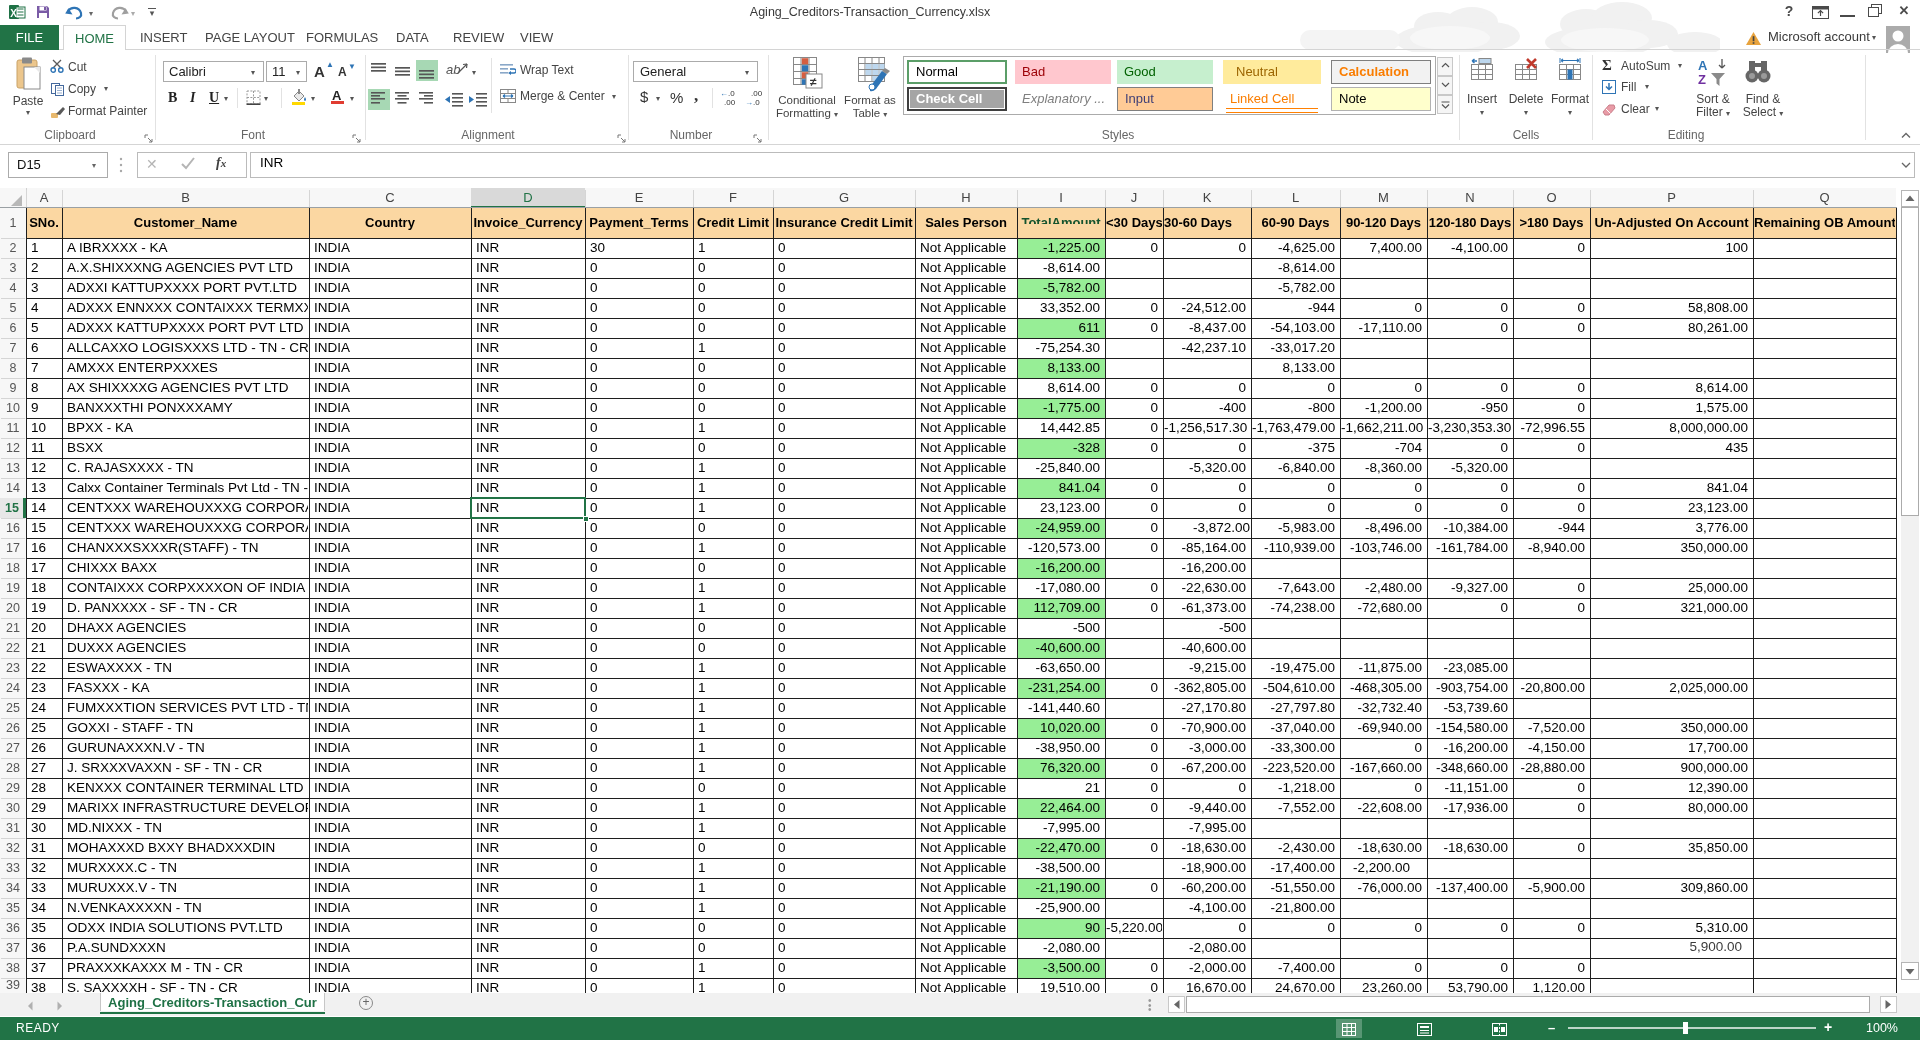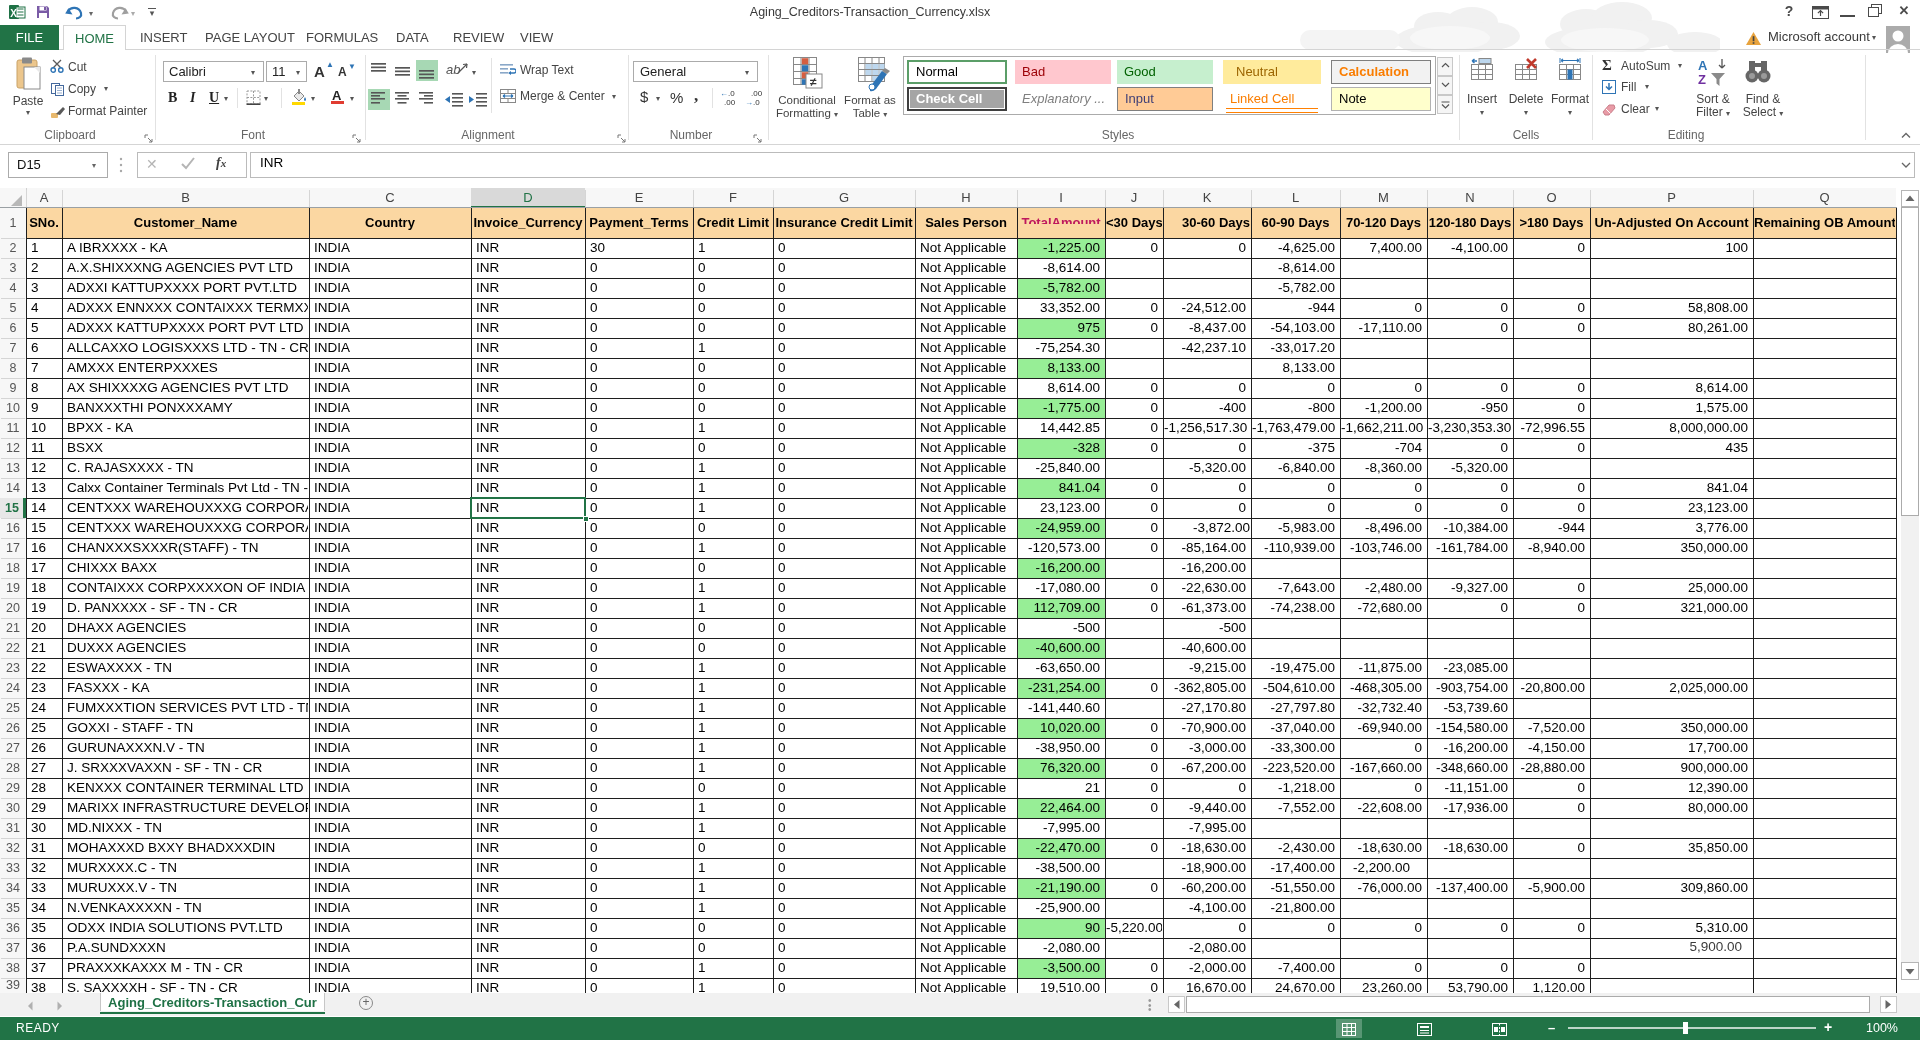--- a/index.html
+++ b/index.html
@@ -532,25 +532,25 @@
 <div style="position:absolute;left:0px;top:978px;width:26px;height:15.2px;text-align:center;font:12.5px 'Liberation Sans';color:#555;line-height:15.2px;">39</div>
 <div style="position:absolute;left:26px;top:208px;width:1870px;height:30px;background:#FBD7A2;"></div>
 <div style="position:absolute;left:27px;top:208px;width:34px;height:30px;text-align:center;font:bold 13px 'Liberation Sans';color:#000;line-height:30px;overflow:hidden;white-space:nowrap;">SNo.</div>
 <div style="position:absolute;left:63px;top:208px;width:245px;height:30px;text-align:center;font:bold 13px 'Liberation Sans';color:#000;line-height:30px;overflow:hidden;white-space:nowrap;">Customer_Name</div>
 <div style="position:absolute;left:310px;top:208px;width:160px;height:30px;text-align:center;font:bold 13px 'Liberation Sans';color:#000;line-height:30px;overflow:hidden;white-space:nowrap;">Country</div>
 <div style="position:absolute;left:472px;top:208px;width:112px;height:30px;text-align:center;font:bold 13px 'Liberation Sans';color:#000;line-height:30px;overflow:hidden;white-space:nowrap;">Invoice_Currency</div>
 <div style="position:absolute;left:586px;top:208px;width:106px;height:30px;text-align:center;font:bold 13px 'Liberation Sans';color:#000;line-height:30px;overflow:hidden;white-space:nowrap;">Payment_Terms</div>
 <div style="position:absolute;left:694px;top:208px;width:78px;height:30px;text-align:center;font:bold 13px 'Liberation Sans';color:#000;line-height:30px;overflow:hidden;white-space:nowrap;">Credit Limit</div>
 <div style="position:absolute;left:774px;top:208px;width:140px;height:30px;text-align:center;font:bold 13px 'Liberation Sans';color:#000;line-height:30px;overflow:hidden;white-space:nowrap;">Insurance Credit Limit</div>
 <div style="position:absolute;left:916px;top:208px;width:100px;height:30px;text-align:center;font:bold 13px 'Liberation Sans';color:#000;line-height:30px;overflow:hidden;white-space:nowrap;">Sales Person</div>
-<div style="position:absolute;left:1018px;top:208px;width:86px;height:16px;text-align:center;font:bold 13px 'Liberation Sans';color:#be185d;line-height:30px;overflow:hidden;white-space:nowrap;">TotalAmount</div>
+<div style="position:absolute;left:1018px;top:208px;width:86px;height:16px;text-align:center;font:bold 13px 'Liberation Sans';color:#14532d;line-height:30px;overflow:hidden;white-space:nowrap;">TotalAmount</div>
 <div style="position:absolute;left:1106px;top:208px;width:56px;height:30px;text-align:center;font:bold 13px 'Liberation Sans';color:#000;line-height:30px;overflow:hidden;white-space:nowrap;">&lt;30 Days</div>
-<div style="position:absolute;left:1164px;top:208px;width:86px;height:30px;text-align:right;font:bold 13px 'Liberation Sans';color:#000;line-height:30px;overflow:hidden;white-space:nowrap;">30-60 Days</div>
+<div style="position:absolute;left:1164px;top:208px;width:86px;height:30px;text-align:left;font:bold 13px 'Liberation Sans';color:#000;line-height:30px;overflow:hidden;white-space:nowrap;">30-60 Days</div>
 <div style="position:absolute;left:1252px;top:208px;width:87px;height:30px;text-align:center;font:bold 13px 'Liberation Sans';color:#000;line-height:30px;overflow:hidden;white-space:nowrap;">60-90 Days</div>
-<div style="position:absolute;left:1341px;top:208px;width:85px;height:30px;text-align:center;font:bold 13px 'Liberation Sans';color:#000;line-height:30px;overflow:hidden;white-space:nowrap;">70-120 Days</div>
+<div style="position:absolute;left:1341px;top:208px;width:85px;height:30px;text-align:center;font:bold 13px 'Liberation Sans';color:#000;line-height:30px;overflow:hidden;white-space:nowrap;">90-120 Days</div>
 <div style="position:absolute;left:1428px;top:208px;width:84px;height:30px;text-align:center;font:bold 13px 'Liberation Sans';color:#000;line-height:30px;overflow:hidden;white-space:nowrap;">120-180 Days</div>
 <div style="position:absolute;left:1514px;top:208px;width:75px;height:30px;text-align:center;font:bold 13px 'Liberation Sans';color:#000;line-height:30px;overflow:hidden;white-space:nowrap;">&gt;180 Days</div>
 <div style="position:absolute;left:1591px;top:208px;width:161px;height:30px;text-align:center;font:bold 13px 'Liberation Sans';color:#000;line-height:30px;overflow:hidden;white-space:nowrap;">Un-Adjusted On Account</div>
 <div style="position:absolute;left:1754px;top:208px;width:141px;height:30px;text-align:center;font:bold 13px 'Liberation Sans';color:#000;line-height:30px;overflow:hidden;white-space:nowrap;">Remaining OB Amount</div>
 <div style="position:absolute;left:1018px;top:238px;width:87px;height:20px;background:#97EE96;"></div>
 <div style="position:absolute;left:27px;top:238px;width:34px;height:20px;font:13.5px 'Liberation Sans';color:#000;line-height:20px;padding-left:4px;overflow:hidden;white-space:nowrap;box-sizing:border-box;">1</div>
 <div style="position:absolute;left:63px;top:238px;width:245px;height:20px;font:13.5px 'Liberation Sans';color:#000;line-height:20px;padding-left:4px;overflow:hidden;white-space:nowrap;box-sizing:border-box;">A IBRXXXX - KA</div>
 <div style="position:absolute;left:310px;top:238px;width:160px;height:20px;font:13.5px 'Liberation Sans';color:#000;line-height:20px;padding-left:4px;overflow:hidden;white-space:nowrap;box-sizing:border-box;">INDIA</div>
 <div style="position:absolute;left:472px;top:238px;width:112px;height:20px;font:13.5px 'Liberation Sans';color:#000;line-height:20px;padding-left:4px;overflow:hidden;white-space:nowrap;box-sizing:border-box;">INR</div>
 <div style="position:absolute;left:586px;top:238px;width:106px;height:20px;font:13.5px 'Liberation Sans';color:#000;line-height:20px;padding-left:4px;overflow:hidden;white-space:nowrap;box-sizing:border-box;">30</div>
@@ -604,21 +604,21 @@
 <div style="position:absolute;left:1591px;top:298px;width:161px;height:20px;font:13.5px 'Liberation Sans';color:#000;line-height:20px;padding-right:4px;overflow:hidden;white-space:nowrap;text-align:right;box-sizing:border-box;">58,808.00</div>
 <div style="position:absolute;left:1018px;top:318px;width:87px;height:20px;background:#97EE96;"></div>
 <div style="position:absolute;left:27px;top:318px;width:34px;height:20px;font:13.5px 'Liberation Sans';color:#000;line-height:20px;padding-left:4px;overflow:hidden;white-space:nowrap;box-sizing:border-box;">5</div>
 <div style="position:absolute;left:63px;top:318px;width:245px;height:20px;font:13.5px 'Liberation Sans';color:#000;line-height:20px;padding-left:4px;overflow:hidden;white-space:nowrap;box-sizing:border-box;">ADXXX KATTUPXXXX PORT PVT LTD</div>
 <div style="position:absolute;left:310px;top:318px;width:160px;height:20px;font:13.5px 'Liberation Sans';color:#000;line-height:20px;padding-left:4px;overflow:hidden;white-space:nowrap;box-sizing:border-box;">INDIA</div>
 <div style="position:absolute;left:472px;top:318px;width:112px;height:20px;font:13.5px 'Liberation Sans';color:#000;line-height:20px;padding-left:4px;overflow:hidden;white-space:nowrap;box-sizing:border-box;">INR</div>
 <div style="position:absolute;left:586px;top:318px;width:106px;height:20px;font:13.5px 'Liberation Sans';color:#000;line-height:20px;padding-left:4px;overflow:hidden;white-space:nowrap;box-sizing:border-box;">0</div>
 <div style="position:absolute;left:694px;top:318px;width:78px;height:20px;font:13.5px 'Liberation Sans';color:#000;line-height:20px;padding-left:4px;overflow:hidden;white-space:nowrap;box-sizing:border-box;">0</div>
 <div style="position:absolute;left:774px;top:318px;width:140px;height:20px;font:13.5px 'Liberation Sans';color:#000;line-height:20px;padding-left:4px;overflow:hidden;white-space:nowrap;box-sizing:border-box;">0</div>
 <div style="position:absolute;left:916px;top:318px;width:100px;height:20px;font:13.5px 'Liberation Sans';color:#000;line-height:20px;padding-left:4px;overflow:hidden;white-space:nowrap;box-sizing:border-box;">Not Applicable</div>
-<div style="position:absolute;left:1018px;top:318px;width:86px;height:20px;font:13.5px 'Liberation Sans';color:#000;line-height:20px;padding-right:4px;overflow:hidden;white-space:nowrap;text-align:right;box-sizing:border-box;">975</div>
+<div style="position:absolute;left:1018px;top:318px;width:86px;height:20px;font:13.5px 'Liberation Sans';color:#000;line-height:20px;padding-right:4px;overflow:hidden;white-space:nowrap;text-align:right;box-sizing:border-box;">611</div>
 <div style="position:absolute;left:1106px;top:318px;width:56px;height:20px;font:13.5px 'Liberation Sans';color:#000;line-height:20px;padding-right:4px;overflow:hidden;white-space:nowrap;text-align:right;box-sizing:border-box;">0</div>
 <div style="position:absolute;left:1164px;top:318px;width:86px;height:20px;font:13.5px 'Liberation Sans';color:#000;line-height:20px;padding-right:4px;overflow:hidden;white-space:nowrap;text-align:right;box-sizing:border-box;">-8,437.00</div>
 <div style="position:absolute;left:1252px;top:318px;width:87px;height:20px;font:13.5px 'Liberation Sans';color:#000;line-height:20px;padding-right:4px;overflow:hidden;white-space:nowrap;text-align:right;box-sizing:border-box;">-54,103.00</div>
 <div style="position:absolute;left:1341px;top:318px;width:85px;height:20px;font:13.5px 'Liberation Sans';color:#000;line-height:20px;padding-right:4px;overflow:hidden;white-space:nowrap;text-align:right;box-sizing:border-box;">-17,110.00</div>
 <div style="position:absolute;left:1428px;top:318px;width:84px;height:20px;font:13.5px 'Liberation Sans';color:#000;line-height:20px;padding-right:4px;overflow:hidden;white-space:nowrap;text-align:right;box-sizing:border-box;">0</div>
 <div style="position:absolute;left:1514px;top:318px;width:75px;height:20px;font:13.5px 'Liberation Sans';color:#000;line-height:20px;padding-right:4px;overflow:hidden;white-space:nowrap;text-align:right;box-sizing:border-box;">0</div>
 <div style="position:absolute;left:1591px;top:318px;width:161px;height:20px;font:13.5px 'Liberation Sans';color:#000;line-height:20px;padding-right:4px;overflow:hidden;white-space:nowrap;text-align:right;box-sizing:border-box;">80,261.00</div>
 <div style="position:absolute;left:27px;top:338px;width:34px;height:20px;font:13.5px 'Liberation Sans';color:#000;line-height:20px;padding-left:4px;overflow:hidden;white-space:nowrap;box-sizing:border-box;">6</div>
 <div style="position:absolute;left:63px;top:338px;width:245px;height:20px;font:13.5px 'Liberation Sans';color:#000;line-height:20px;padding-left:4px;overflow:hidden;white-space:nowrap;box-sizing:border-box;">ALLCAXXO LOGISXXXS LTD - TN - CR</div>
 <div style="position:absolute;left:310px;top:338px;width:160px;height:20px;font:13.5px 'Liberation Sans';color:#000;line-height:20px;padding-left:4px;overflow:hidden;white-space:nowrap;box-sizing:border-box;">INDIA</div>

